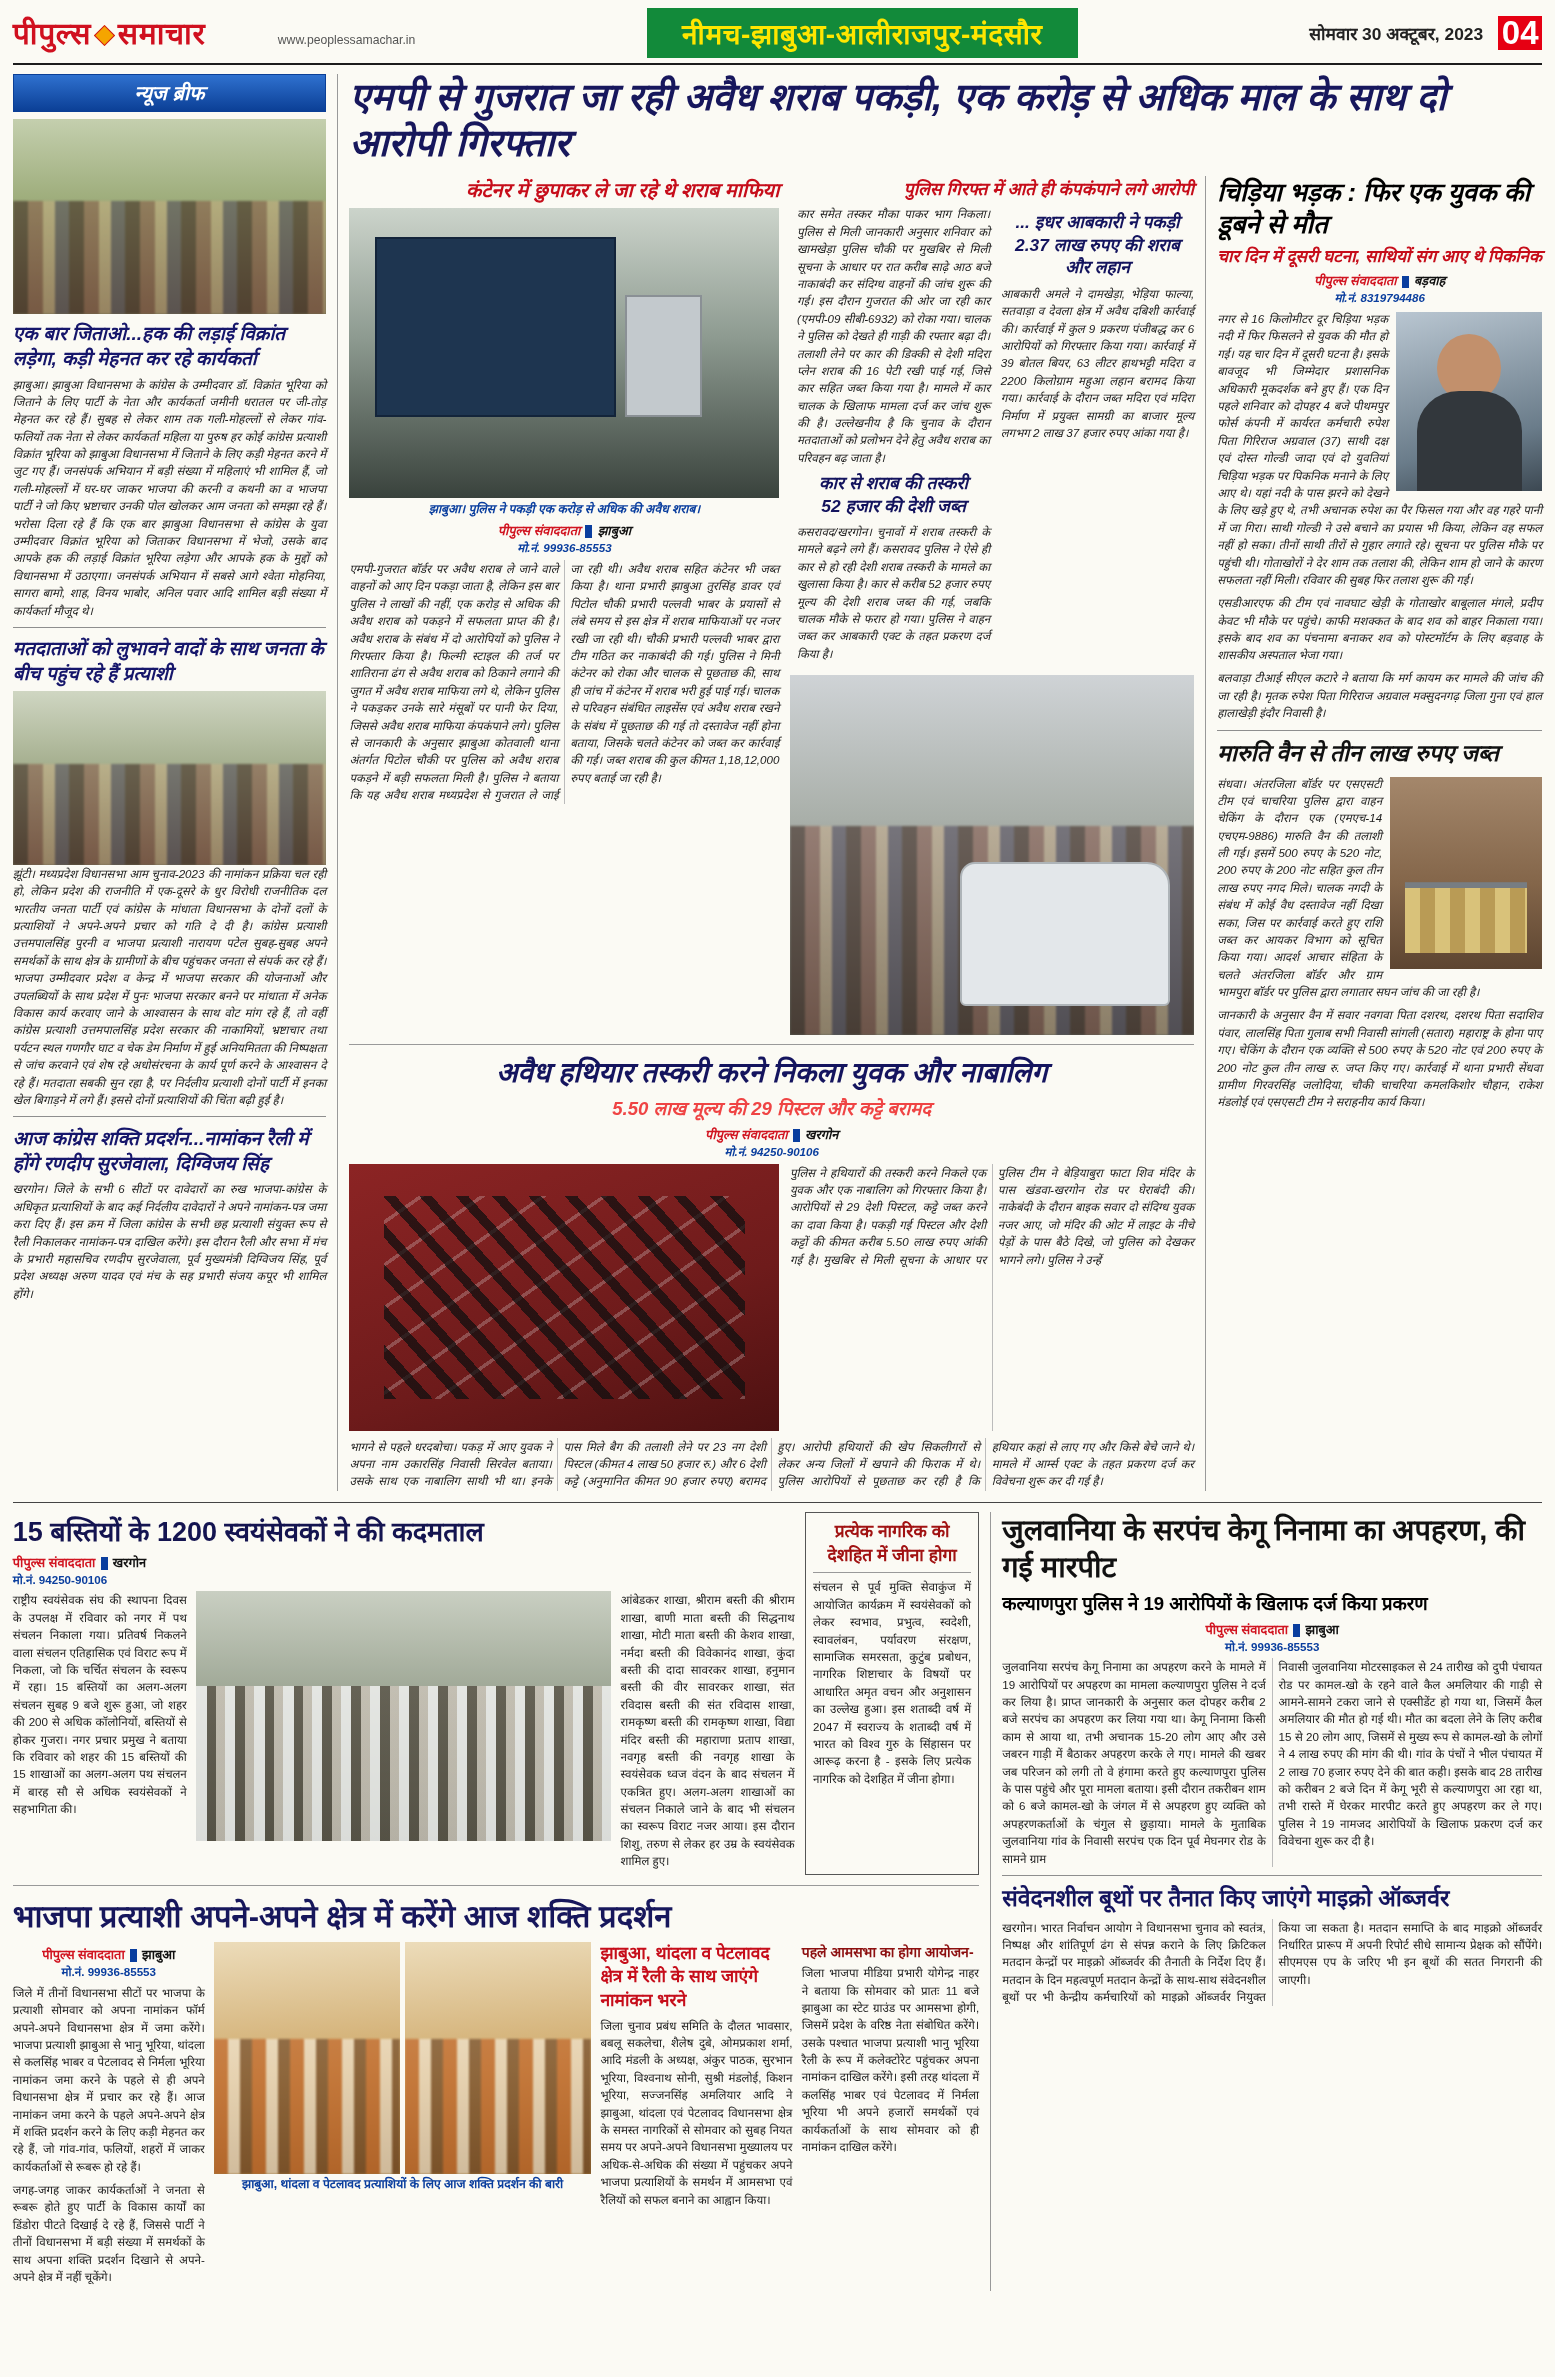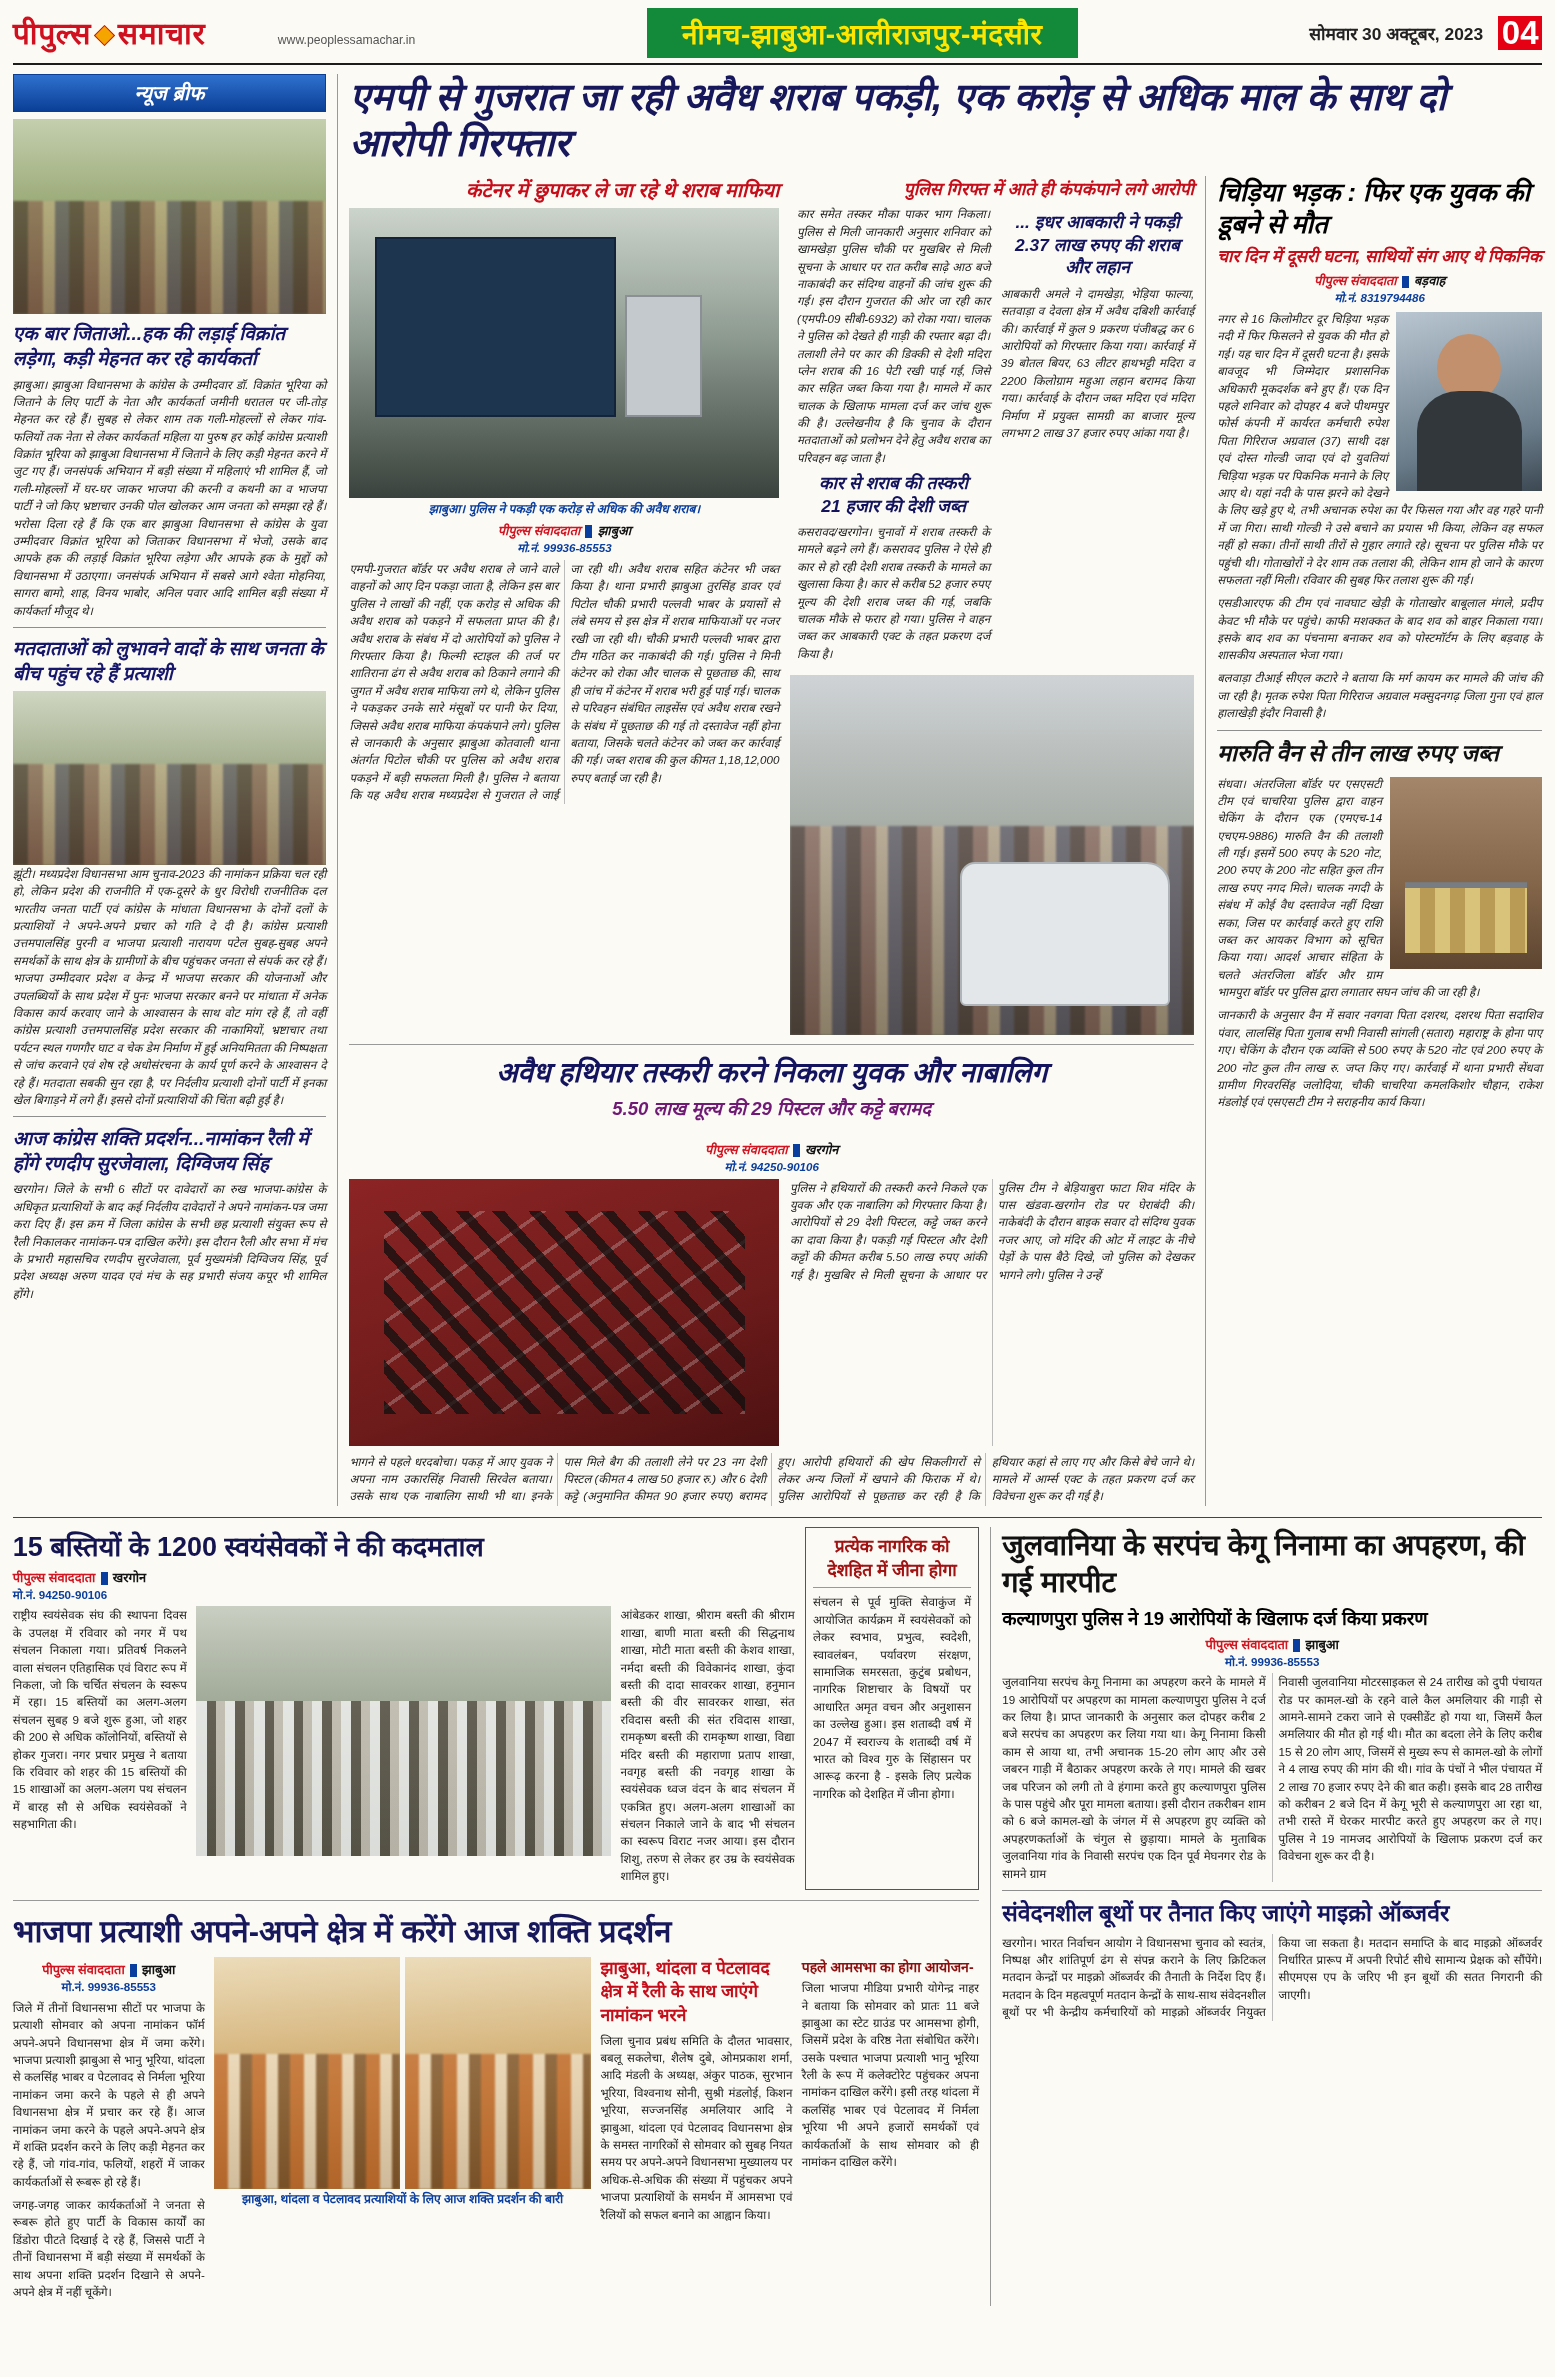--- a/index.html
+++ b/index.html
@@ -53,21 +53,21 @@
   .right-part { flex:1; display:flex; flex-direction:column; }
   .kicker2 { font-size:17.4px; margin-bottom:5.8px; }
   .twocols { display:flex; gap:10.5px;margin-left:7px; }
   .twocols > div { flex:1; }
   .subT { font-size:17.4px; font-weight:800; color:#14145e; text-align:center; line-height:1.3; margin:5.8px 0; }
   .ph-police { height:360px; margin-top:7px; background:linear-gradient(180deg,#cfd3d6 0%,#a9afa9 40%,#5c6158 100%); }
   .police-car { position:absolute; bottom:8%; right:6%; width:52%; height:40%; background:#e3e7ea; border-radius:15px 23px 5.8px 5.8px; border:2.3px solid #aeb4b8; }
 
   .weapons { border-top:0.6px solid #999; margin-top:9.3px; padding-top:7px; }
   .weapons h2 { font-size:28px; color:#14145e; text-align:center; font-weight:800; margin-bottom:4.6px; }
-  .weapons .sub { font-size:18.6px; font-weight:800; color:#701a75; text-align:center; margin-bottom:20px; }
+  .weapons .sub { font-size:18.6px; font-weight:800; color:#ef4444; text-align:center; margin-bottom:5px; }
   .weap-row { display:flex; gap:10.5px; margin-top:4.6px; }
   .ph-weapons { width:430px; height:267px; background:linear-gradient(160deg,#8c2424 0%,#6e1b1b 60%,#4d1111 100%); }
   .gun-strew { position:absolute; inset:12% 8%; background:repeating-linear-gradient(48deg, rgba(15,15,15,.75) 0 9.3px, transparent 9.3px 27px), repeating-linear-gradient(-35deg, rgba(230,230,230,.25) 0 3.5px, transparent 3.5px 35px); }
   .weap-body { flex:1; column-count:2; column-gap:11.6px; column-rule:0.6px solid #bbb; }
   .weap-cont { column-count:4; column-gap:11.6px; column-rule:0.6px solid #bbb; margin-top:7px; }
 
   .rightcol h2 { font-size:25.6px; line-height:1.28; color:#000; font-weight:800; margin-bottom:4.6px; }
   .rightcol .sub { font-size:17px; font-weight:800; color:#c60d1a; margin-bottom:3.5px; line-height:1.3; }
   .ph-portrait { float:right; width:146px; height:179px; margin:2.3px 0 4.6px 8.1px; background:linear-gradient(165deg,#b9c6d1 0%,#6a7c8a 70%,#3c4852 100%); }
   .ph-portrait::before { content:""; position:absolute; top:12%; left:28%; width:44%; height:38%; border-radius:50%; background:#c2906c; }
@@ -174,21 +174,21 @@
               <div class="colA-body">
                 <p class="body">एमपी-गुजरात बॉर्डर पर अवैध शराब ले जाने वाले वाहनों को आए दिन पकड़ा जाता है, लेकिन इस बार पुलिस ने लाखों की नहीं, एक करोड़ से अधिक की अवैध शराब को पकड़ने में सफलता प्राप्त की है। अवैध शराब के संबंध में दो आरोपियों को पुलिस ने गिरफ्तार किया है। फिल्मी स्टाइल की तर्ज पर शातिराना ढंग से अवैध शराब को ठिकाने लगाने की जुगत में अवैध शराब माफिया लगे थे, लेकिन पुलिस ने पकड़कर उनके सारे मंसूबों पर पानी फेर दिया, जिससे अवैध शराब माफिया कंपकंपाने लगे। पुलिस से जानकारी के अनुसार झाबुआ कोतवाली थाना अंतर्गत पिटोल चौकी पर पुलिस को अवैध शराब पकड़ने में बड़ी सफलता मिली है। पुलिस ने बताया कि यह अवैध शराब मध्यप्रदेश से गुजरात ले जाई जा रही थी। अवैध शराब सहित कंटेनर भी जब्त किया है। थाना प्रभारी झाबुआ तुरसिंह डावर एवं पिटोल चौकी प्रभारी पल्लवी भाबर के प्रयासों से लंबे समय से इस क्षेत्र में शराब माफियाओं पर नजर रखी जा रही थी। चौकी प्रभारी पल्लवी भाबर द्वारा टीम गठित कर नाकाबंदी की गई। पुलिस ने मिनी कंटेनर को रोका और चालक से पूछताछ की, साथ ही जांच में कंटेनर में शराब भरी हुई पाई गई। चालक से परिवहन संबंधित लाइसेंस एवं अवैध शराब रखने के संबंध में पूछताछ की गई तो दस्तावेज नहीं होना बताया, जिसके चलते कंटेनर को जब्त कर कार्रवाई की गई। जब्त शराब की कुल कीमत 1,18,12,000 रुपए बताई जा रही है।</p>
               </div>
             </div>
 
             <div class="right-part">
               <div class="red-kicker kicker2">पुलिस गिरफ्त में आते ही कंपकंपाने लगे आरोपी</div>
               <div class="twocols">
                 <div>
                   <p class="body">कार समेत तस्कर मौका पाकर भाग निकला। पुलिस से मिली जानकारी अनुसार शनिवार को खामखेड़ा पुलिस चौकी पर मुखबिर से मिली सूचना के आधार पर रात करीब साढ़े आठ बजे नाकाबंदी कर संदिग्ध वाहनों की जांच शुरू की गई। इस दौरान गुजरात की ओर जा रही कार (एमपी-09 सीबी-6932) को रोका गया। चालक ने पुलिस को देखते ही गाड़ी की रफ्तार बढ़ा दी। तलाशी लेने पर कार की डिक्की से देशी मदिरा प्लेन शराब की 16 पेटी रखी पाई गई, जिसे कार सहित जब्त किया गया है। मामले में कार चालक के खिलाफ मामला दर्ज कर जांच शुरू की है। उल्लेखनीय है कि चुनाव के दौरान मतदाताओं को प्रलोभन देने हेतु अवैध शराब का परिवहन बढ़ जाता है।</p>
-                  <div class="subT"><span>कार से शराब की तस्करी</span><br><span>21 हजार की देशी जब्त</span></div>
+                  <div class="subT"><span>कार से शराब की तस्करी</span><br><span>52 हजार की देशी जब्त</span></div>
                   <p class="body">कसरावद/खरगोन। चुनावों में शराब तस्करी के मामले बढ़ने लगे हैं। कसरावद पुलिस ने ऐसे ही कार से हो रही देशी शराब तस्करी के मामले का खुलासा किया है। कार से करीब 52 हजार रुपए मूल्य की देशी शराब जब्त की गई, जबकि चालक मौके से फरार हो गया। पुलिस ने वाहन जब्त कर आबकारी एक्ट के तहत प्रकरण दर्ज किया है।</p>
                 </div>
                 <div>
                   <div class="subT">... इधर आबकारी ने पकड़ी 2.37 लाख रुपए की शराब और लहान</div>
                   <p class="body">आबकारी अमले ने दामखेड़ा, भेड़िया फाल्या, सतवाड़ा व देवला क्षेत्र में अवैध दबिशी कार्रवाई की। कार्रवाई में कुल 9 प्रकरण पंजीबद्ध कर 6 आरोपियों को गिरफ्तार किया गया। कार्रवाई में 39 बोतल बियर, 63 लीटर हाथभट्टी मदिरा व 2200 किलोग्राम महुआ लहान बरामद किया गया। कार्रवाई के दौरान जब्त मदिरा एवं मदिरा निर्माण में प्रयुक्त सामग्री का बाजार मूल्य लगभग 2 लाख 37 हजार रुपए आंका गया है।</p>
                 </div>
               </div>
               <div class="ph ph-police">
                 <div class="crowd"></div>
                 <div class="police-car"></div>

